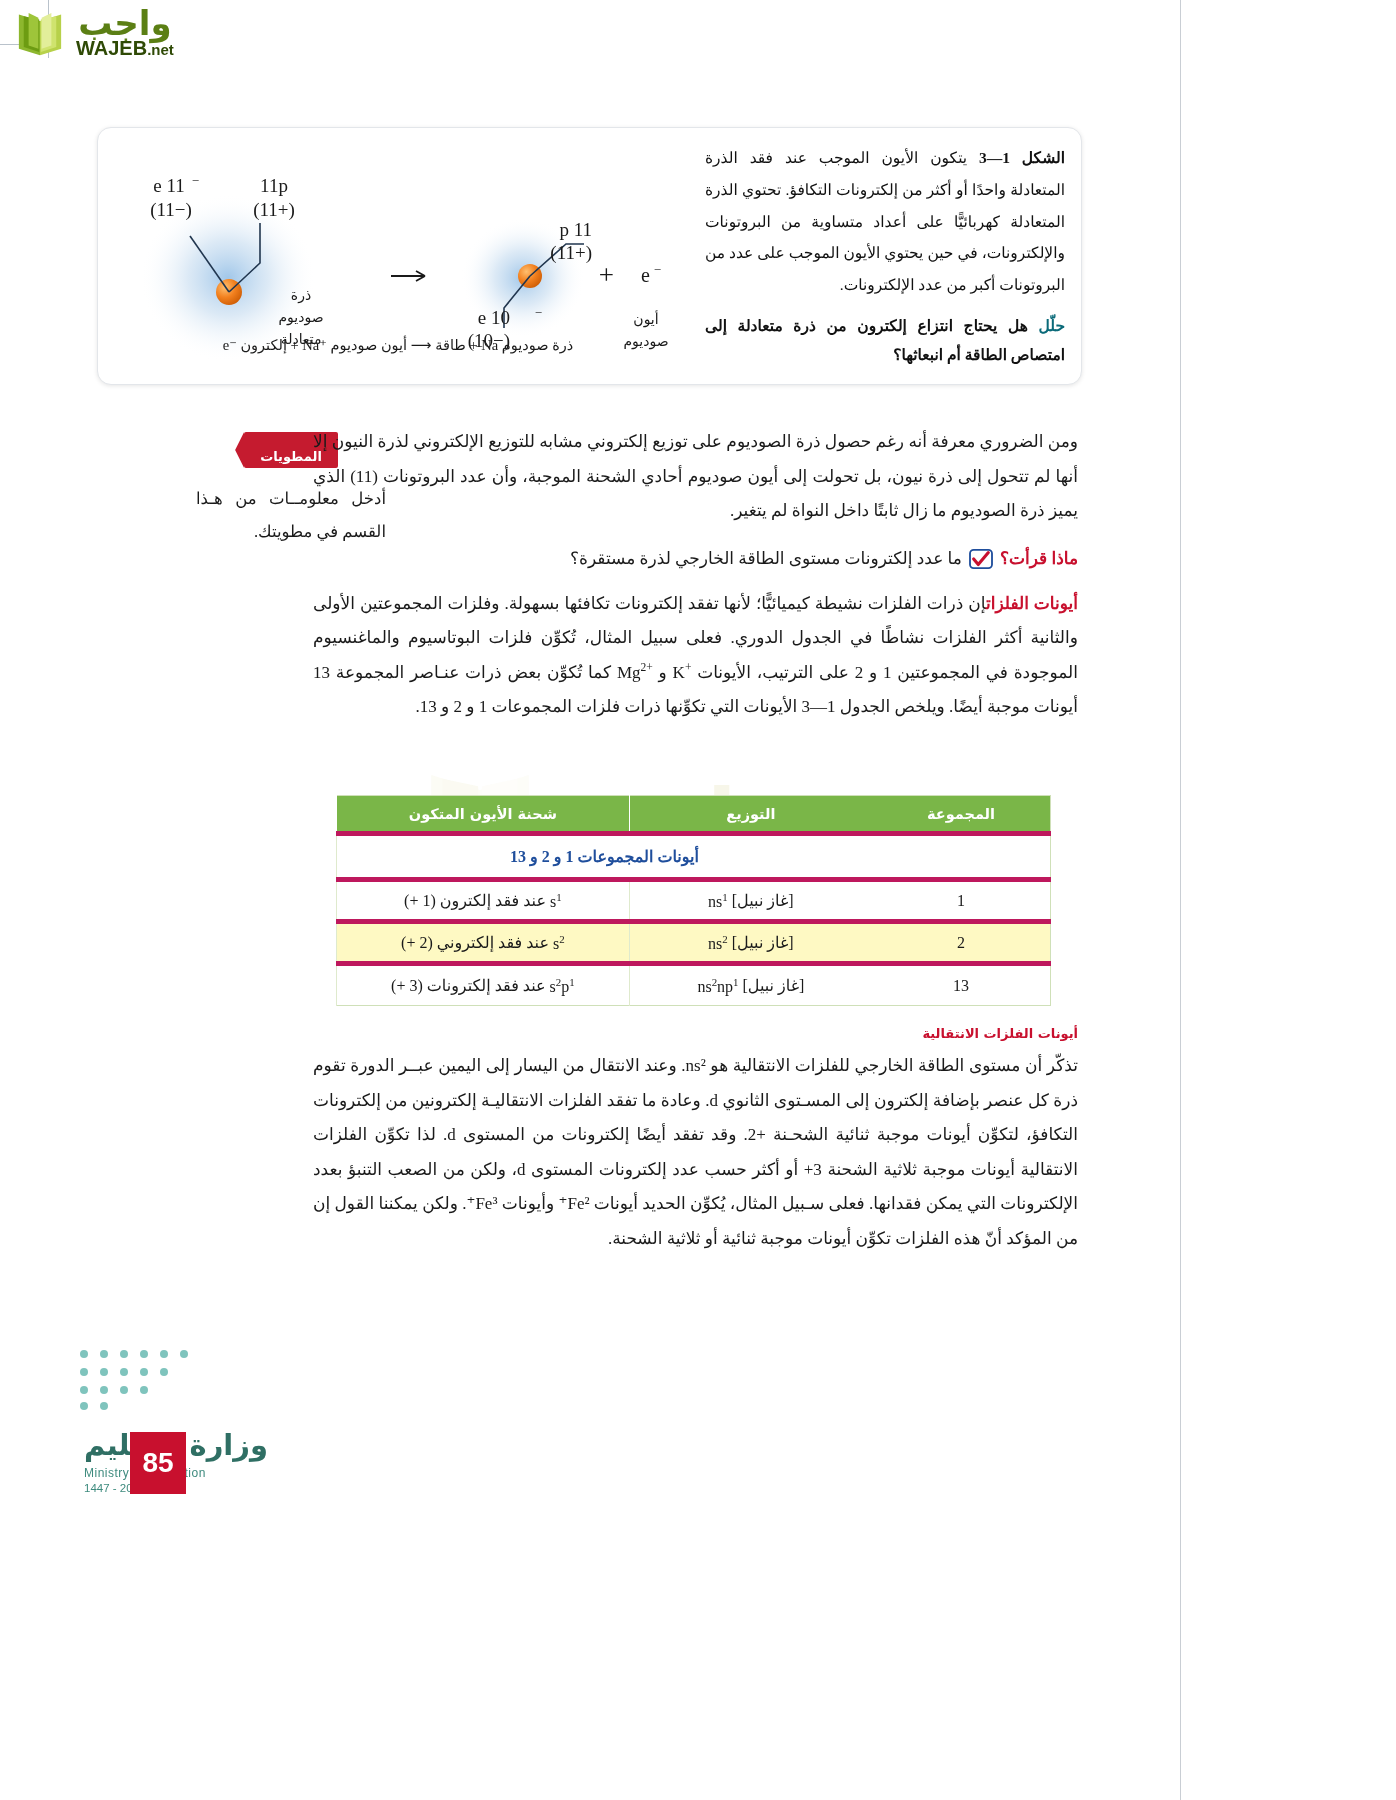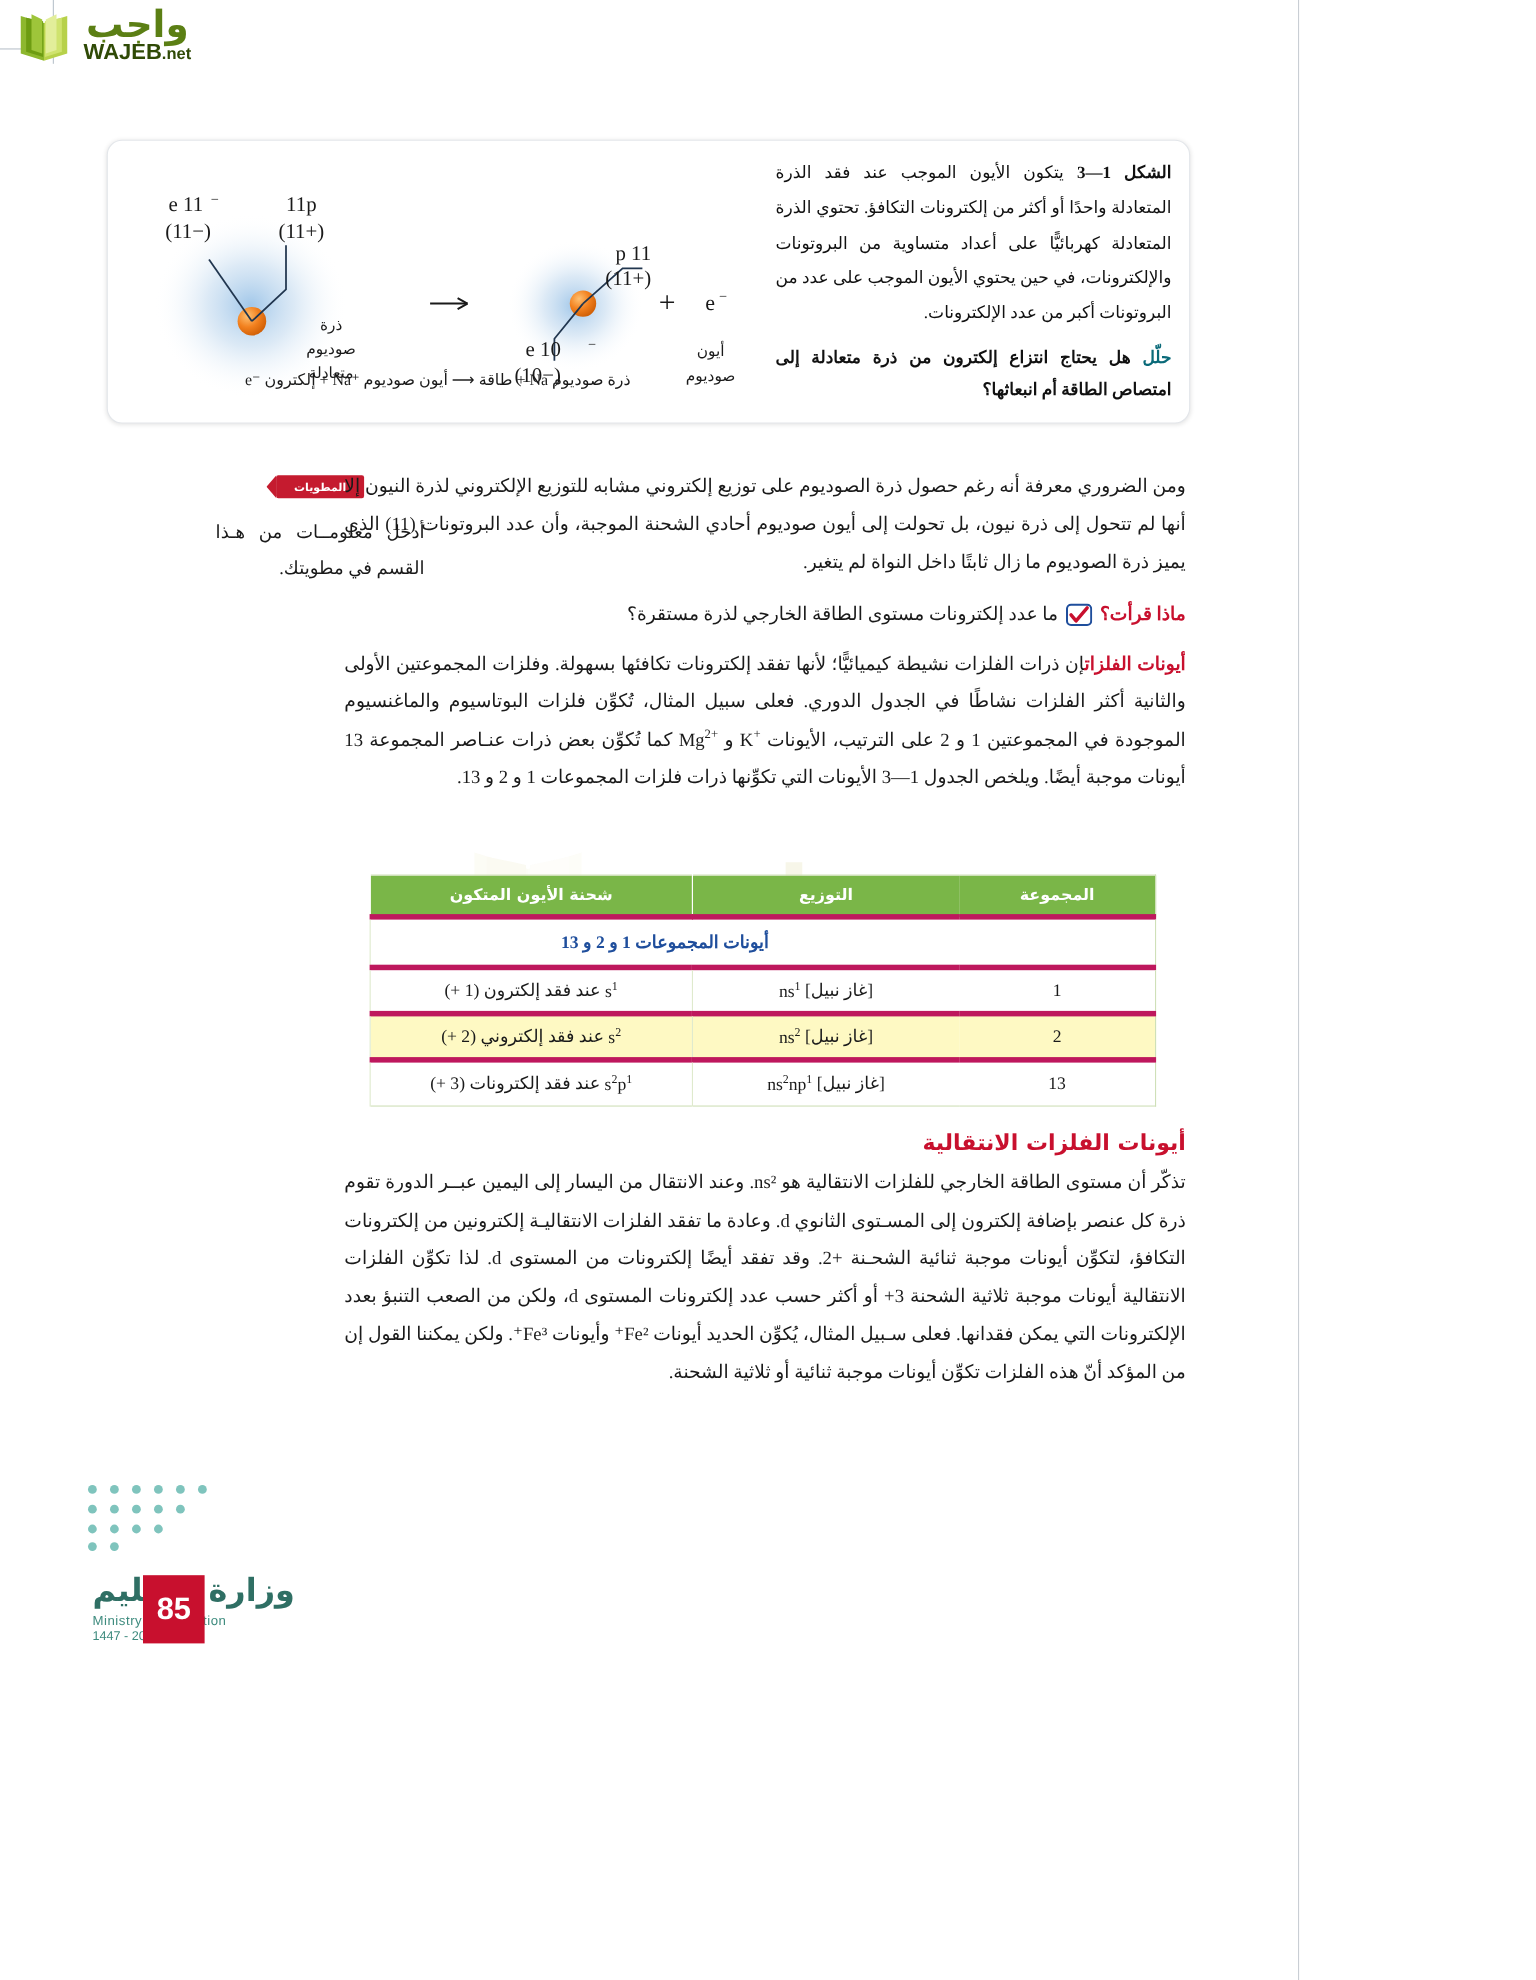--- a/index.html
+++ b/index.html
@@ -65,22 +65,22 @@
   }
 
   
   .foldable {
     position:absolute; right:1010px; top:432px; width:190px; text-align:center;
   }
   .foldable-tag {
     display:inline-block;
     background:#c51b2f; color:#fff;
     font-family:"DejaVu Sans", sans-serif;
-    font-size:10px; font-weight:bold;
-    padding:6px 16px 4px 16px;
+    font-size:13px; font-weight:bold;
+    padding:17px 16px 4px 16px;
     border-radius:2px;
     position:relative;
   }
   .foldable-tag:before{
     content:""; position:absolute; left:-9px; top:0; width:9px; height:100%;
     background:#c51b2f; clip-path: polygon(100% 0, 100% 100%, 0 50%);
   }
   .foldable-body {
     margin-top:14px; font-size:16.5px; line-height:2.0;
     text-align:justify; direction:rtl;
@@ -103,21 +103,21 @@
     display:flex; align-items:center; gap:7px;
     margin:6px 0 12px 0; font-size:17px; line-height:1.9;
   }
   .readcheck .label { color:#c8102e; font-weight:bold; white-space:nowrap; }
   .check-badge {
     width:24px; height:22px; flex:0 0 auto;
     display:inline-block;
   }
 
   .subhead {
-    color:#c8102e; font-weight:bold; font-size:20px;
+    color:#c8102e; font-weight:bold; font-size:13px;
     margin:14px 0 8px 0;
     font-family:"DejaVu Sans", sans-serif;
   }
 
   sup { font-size:.68em; vertical-align:super; }
   .lat { font-family:"Liberation Serif", serif; direction:ltr; unicode-bidi:isolate; }
 
   
   .tbl-wrap {
     position:absolute; right:345px; top:795px; width:715px;

